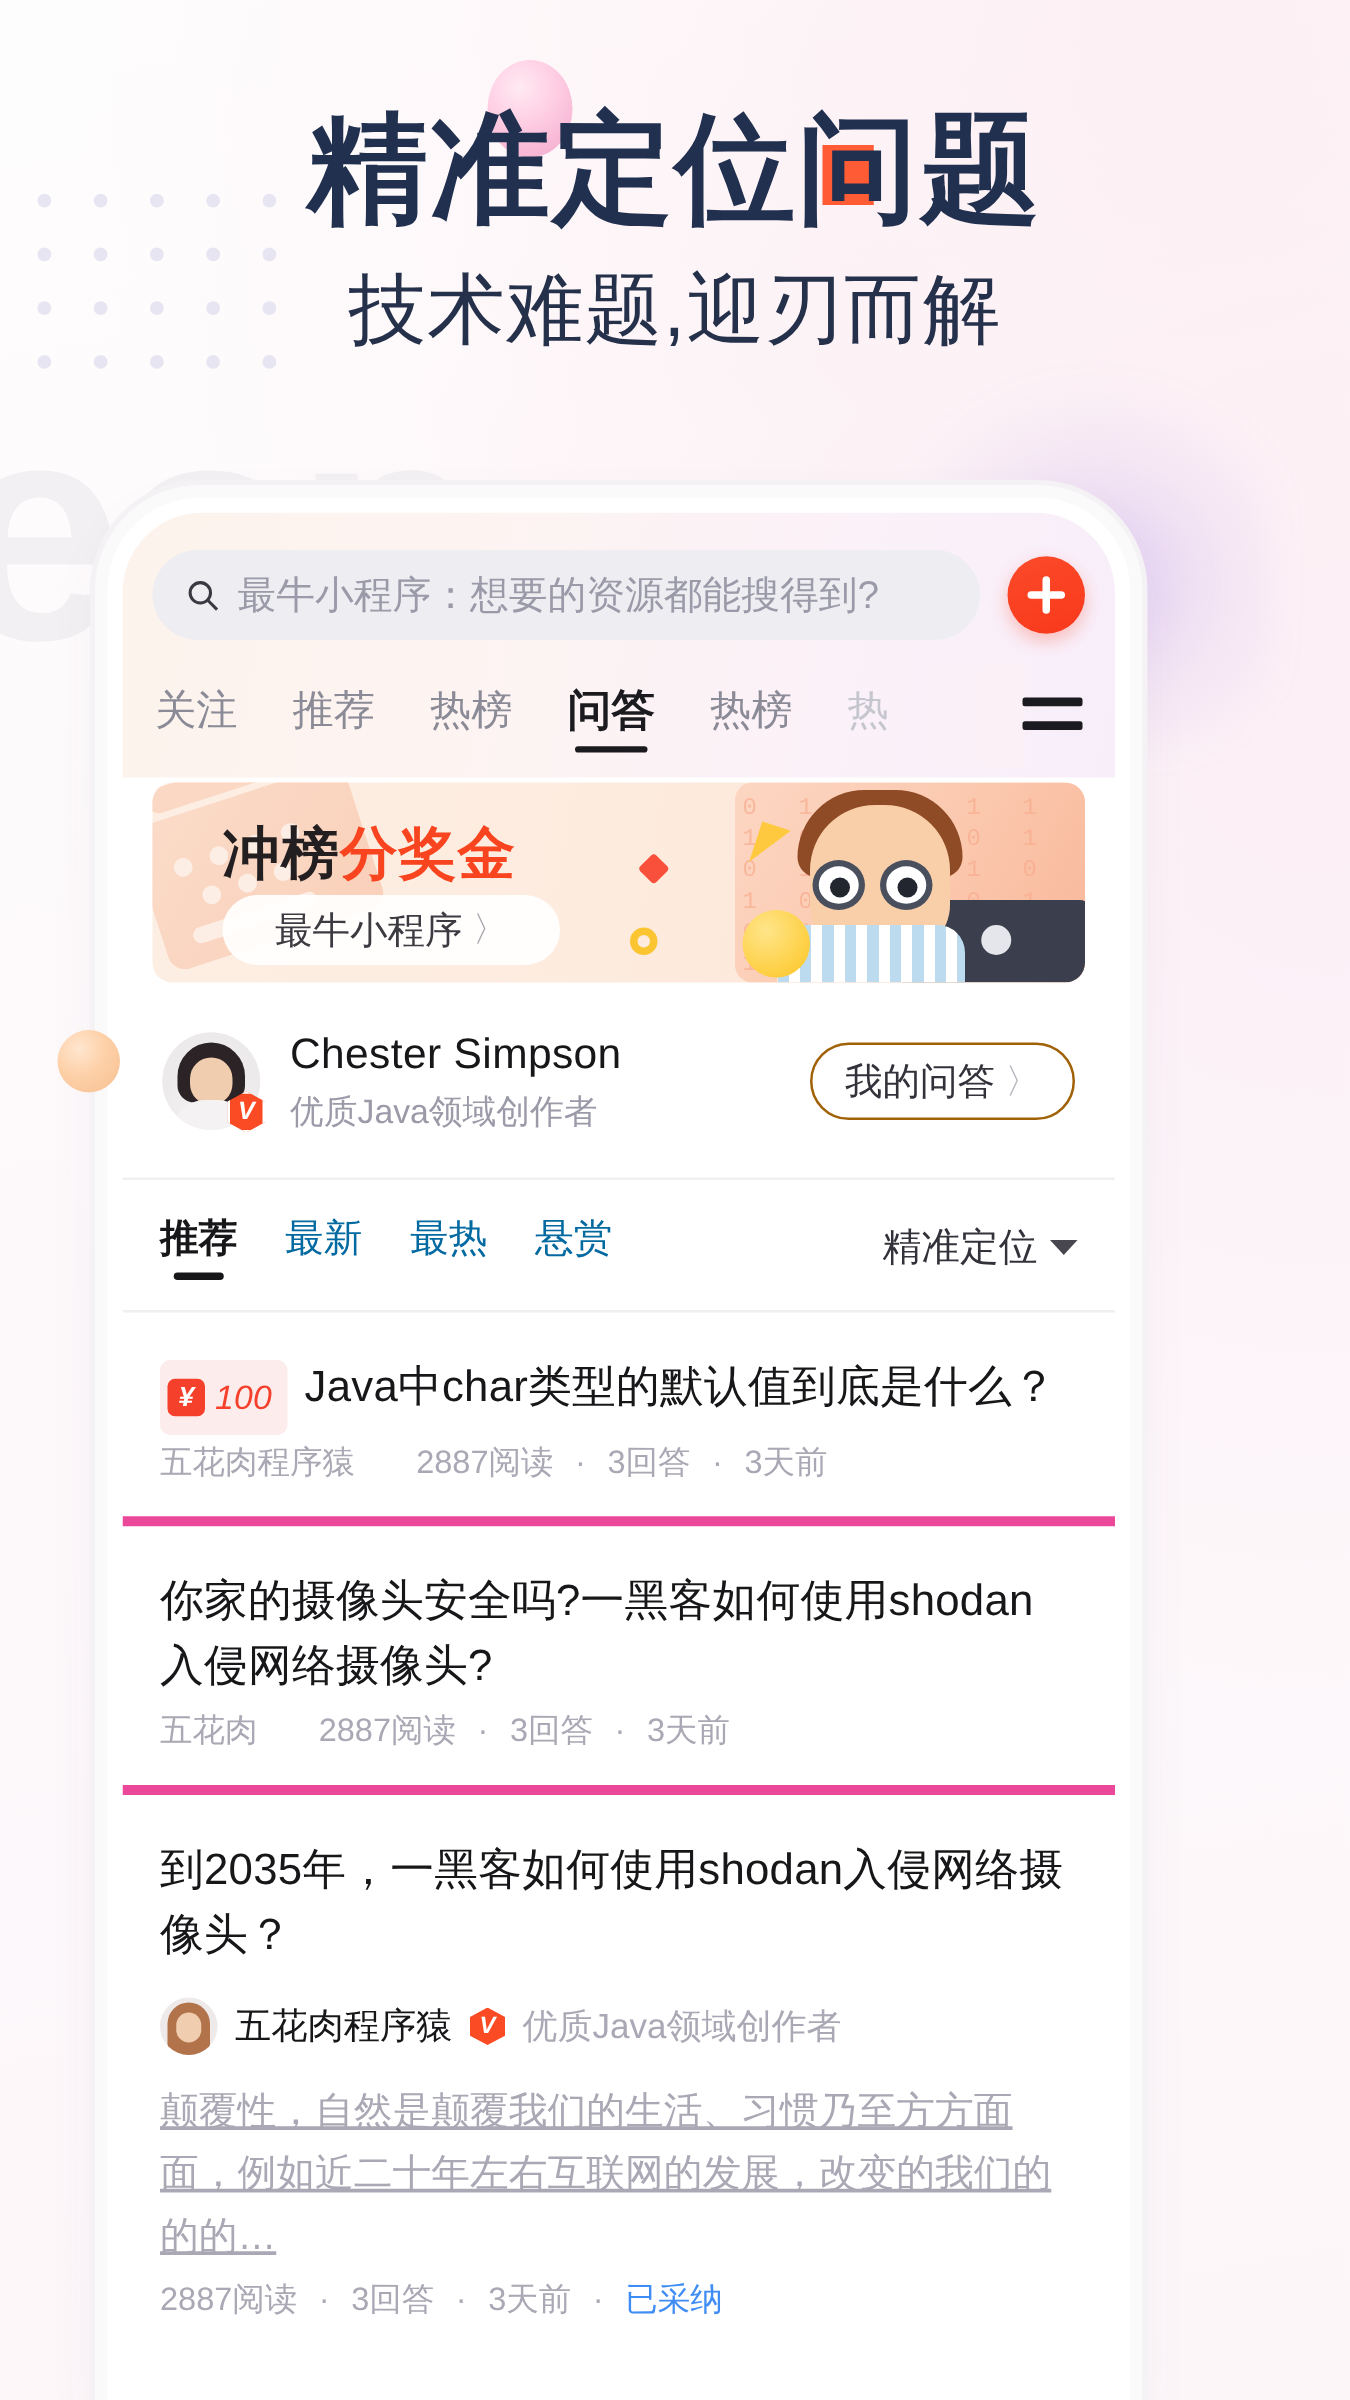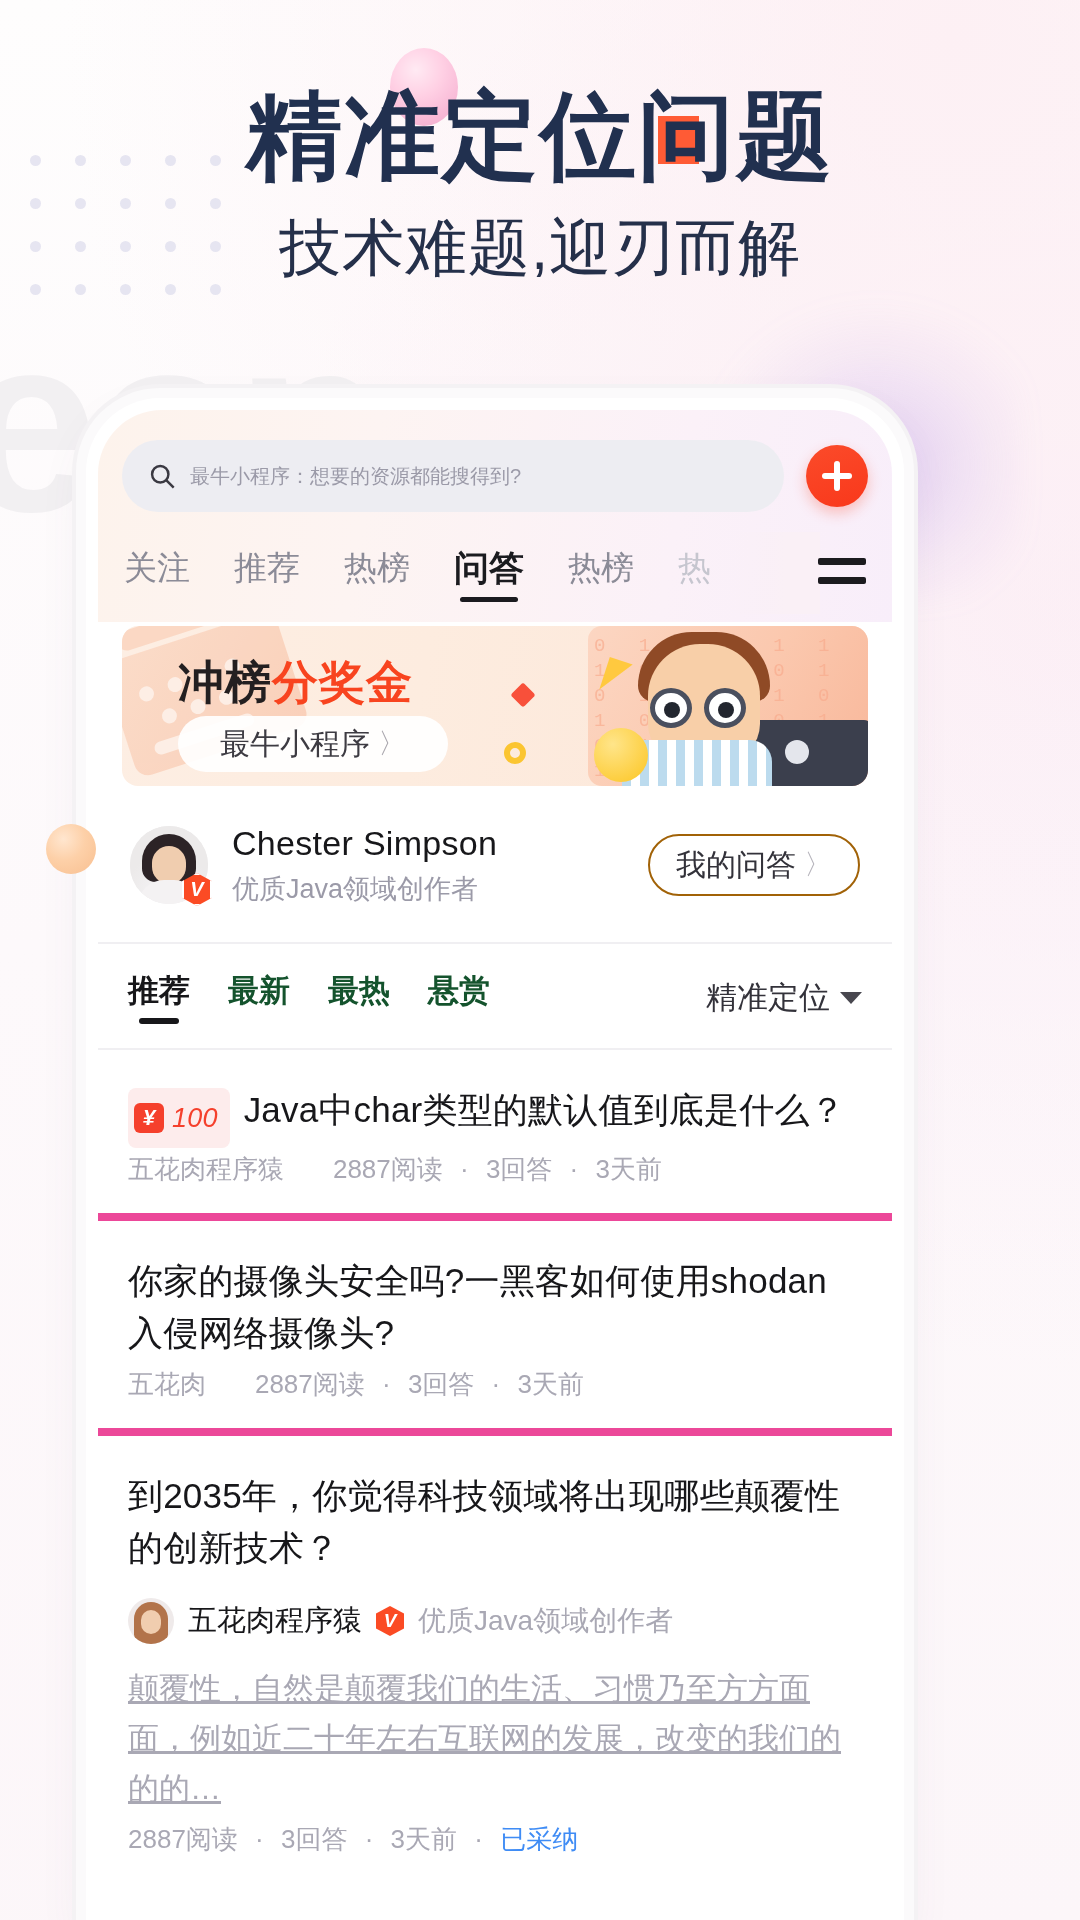--- a/index.html
+++ b/index.html
@@ -89,21 +89,21 @@
     background: linear-gradient(100deg, #fdf3ec 0%, #fdf4f2 34%, #fbf1f8 72%, #f8eefa 100%);
   }
 
   
   .search-row{ position:absolute; left:0; top:18px; width:794px; height:96px; display:flex; align-items:center; padding:0 24px; }
   .search-box{
     flex:1; height:72px; border-radius:36px; background:#ededf2;
     display:flex; align-items:center; gap:14px; padding:0 26px;
   }
   .search-icon{ width:28px; height:28px; flex:none; }
-  .search-ph{ font-size:20px; color:#9b9aa8; white-space:nowrap; overflow:hidden; }
+  .search-ph{ font-size:31px; color:#9b9aa8; white-space:nowrap; overflow:hidden; }
   .plus-btn{
     width:62px; height:62px; border-radius:50%; margin-left:22px; flex:none;
     background: linear-gradient(160deg,#fb4b2a 0%, #f9381b 100%);
     display:flex; align-items:center; justify-content:center;
     box-shadow:0 6px 14px rgba(250,60,30,.28);
   }
   .plus-btn .bar1, .plus-btn .bar2{ position:absolute; background:#fff; border-radius:3px; }
   .plus-ico{ position:relative; width:30px; height:30px; }
   .plus-ico .bar1{ left:0; top:12px; width:30px; height:6px; }
   .plus-ico .bar2{ left:12px; top:0; width:6px; height:30px; }
@@ -238,21 +238,21 @@
   .myqa-btn span{ font-size:30px; color:#33323a; }
   .myqa-btn .chev{ color:#b5b3bb; font-size:28px; }
 
   .hr{ position:absolute; left:0; width:794px; height:2px; background:#f0eff2; }
 
   
   .subtabs{
     position:absolute; left:0; top:540px; width:794px; height:96px;
     display:flex; align-items:center; padding:0 30px;
   }
-  .subtab{ font-size:31px; color:#14532d; margin-right:38px; position:relative; padding-bottom:14px;font-weight:bold; }
+  .subtab{ font-size:31px; color:#0369a1; margin-right:38px; position:relative; padding-bottom:14px; }
   .subtab.active{ color:#17171a; font-weight:700; }
   .subtab.active::after{
     content:""; position:absolute; left:50%; transform:translateX(-50%); bottom:2px;
     width:40px; height:6px; background:#17171a; border-radius:3px;
   }
   .filter{ margin-left:auto; display:flex; align-items:center; gap:10px; }
   .filter span{ font-size:31px; color:#33323a; }
   .filter .caret{ width:0;height:0;border-left:11px solid transparent;border-right:11px solid transparent;border-top:12px solid #48474f; }
 
   
@@ -473,21 +473,21 @@
           <span>2887阅读</span>
           <span class="sep">·</span>
           <span>3回答</span>
           <span class="sep">·</span>
           <span>3天前</span>
         </div>
       </div>
 
       <div class="qitem">
         <div class="qtitle">
-          <span>到2035年，你觉得科技领域将出现哪些颠覆性的创新技术？</span>
+          <span>到2035年，一黑客如何使用shodan入侵网络摄像头？</span>
         </div>
         <div class="qauthor">
           <div class="av">
               <i class="h"></i>
               <i class="s"></i>
             </div>
           <div class="nm">五花肉程序猿</div>
           <div class="vb">V</div>
           <div class="role">优质Java领域创作者</div>
         </div>

